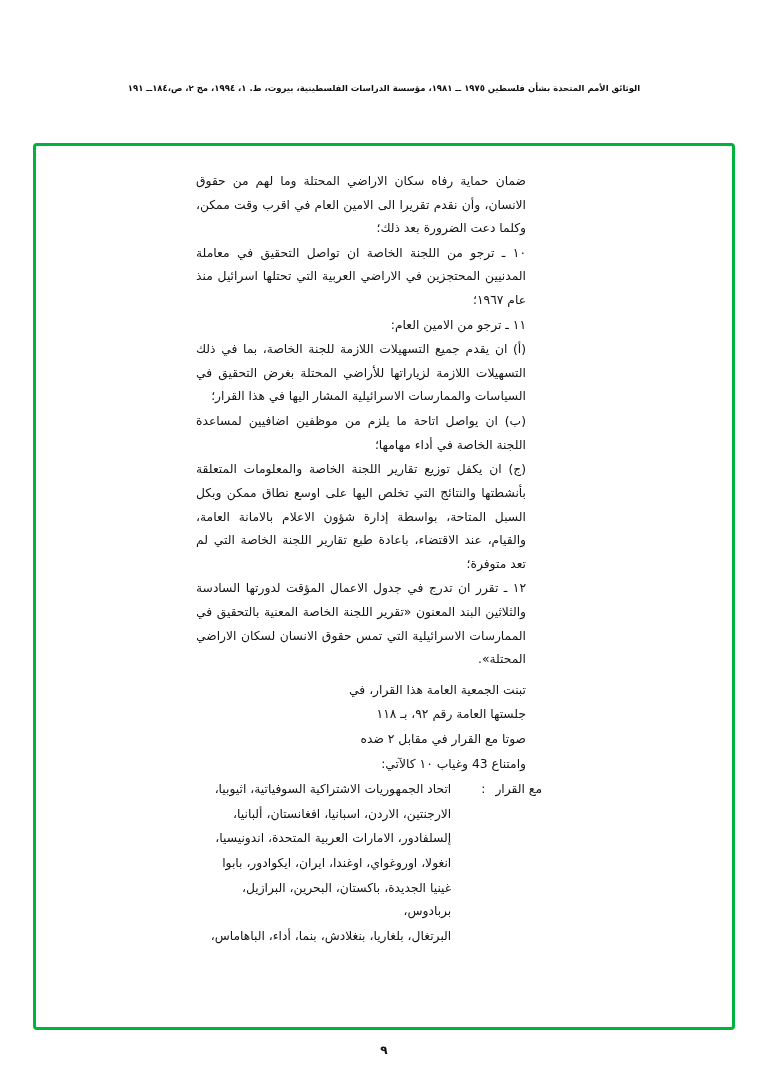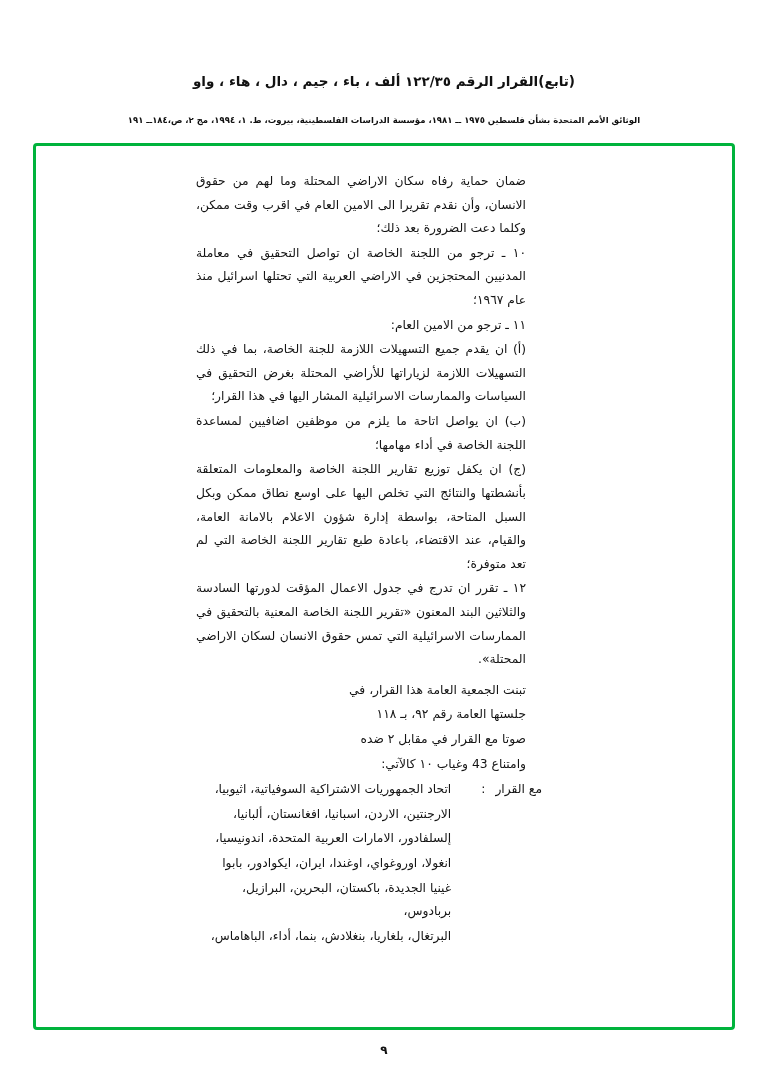--- a/index.html
+++ b/index.html
@@ -35,21 +35,21 @@
     letter-spacing: 0px;
     color: #111;
     line-height: 1.4;
     direction: rtl;
   }
   .doc-source {
     font-family: "DejaVu Sans", sans-serif;
     font-size: 8.5px;
     font-weight: bold;
     color: #111;
-    margin-top: 24px;
+    margin-top: 11px;
     direction: rtl;
     white-space: nowrap;
   }
 
   
   .frame {
     position: absolute;
     top: 143px;
     left: 33px;
     width: 702px;
@@ -128,21 +128,20 @@
     font-weight: bold;
     color: #111;
   }
 </style>
 </head>
 <body>
 
 <div class="page">
 
   <div class="doc-header">
-    <div class="doc-title">(تابع)القرار الرقم ١٢٢/٣٥ ألف ، باء ، جيم ، دال ، هاء ، واو</div>
     <div class="doc-source">الوثائق الأمم المتحدة بشأن فلسطين ١٩٧٥ ــ ١٩٨١، مؤسسة الدراسات الفلسطينية، بيروت، ط. ١، ١٩٩٤، مج ٢، ص،١٨٤ــ ١٩١</div>
   </div>
 
   <div class="frame">
 
     <div class="body-text">
 
       <p class="para">ضمان حماية رفاه سكان الاراضي المحتلة وما لهم من حقوق الانسان، وأن نقدم تقريرا الى الامين العام في اقرب وقت ممكن، وكلما دعت الضرورة بعد ذلك؛</p>
       <p class="para">١٠ ـ ترجو من اللجنة الخاصة ان تواصل التحقيق في معاملة المدنيين المحتجزين في الاراضي العربية التي تحتلها اسرائيل منذ عام ١٩٦٧؛</p>
       <p class="para nojust">١١ ـ ترجو من الامين العام:</p>

